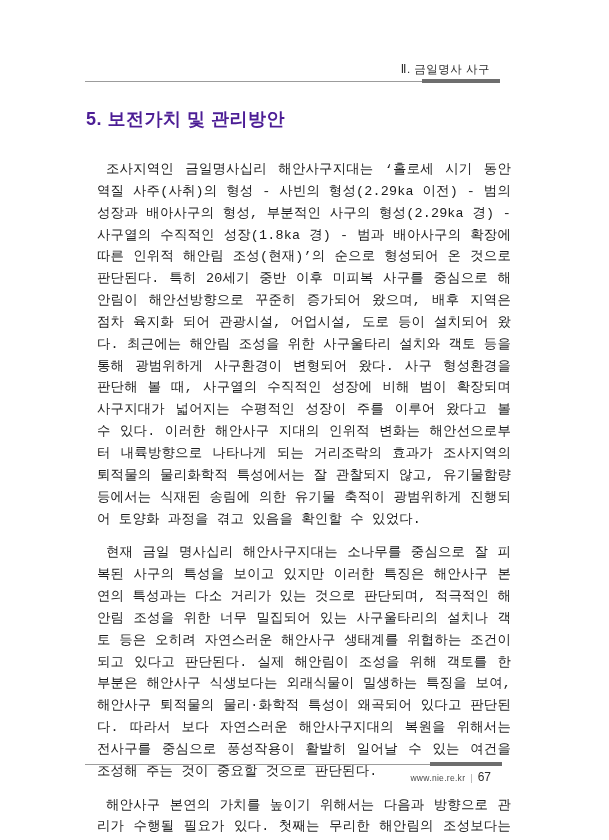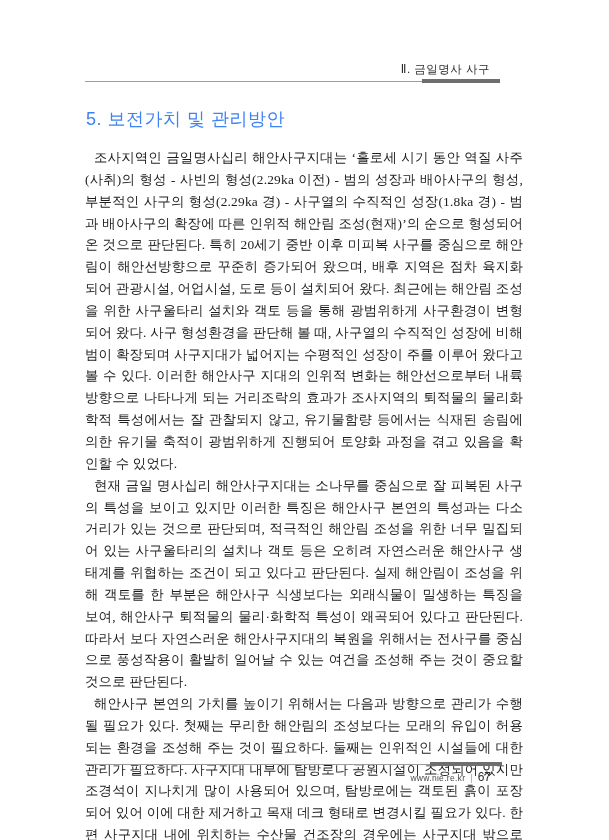--- a/index.html
+++ b/index.html
@@ -43,44 +43,45 @@
     height: 4px;
     background: #6e6e6e;
   }
 
   
   .section-title {
     position: absolute;
     left: 86px;
     top: 107px;
     font-family: "Liberation Sans", "DejaVu Sans", sans-serif;
-    font-weight: normal;
+    font-weight: bold;
     font-size: 18px;
     letter-spacing: 0.5px;
-    color: #3b82f6;
+    color: #4c1d95;
     white-space: nowrap;
   }
 
   
   .body-text {
     position: absolute;
     left: 85px;
     top: 147px;
     width: 438px;
     font-size: 13.4px;
     line-height: 21.85px;
     color: #1c1c1c;
     text-align: justify;
     word-break: break-all;
     letter-spacing: 0.2px;
   }
   .body-text p {
-    margin: 0;
+    margin: 12px;
     padding: 0;
     text-indent: 9px;
+    font-family: Liberation Mono, monospace;
   }
 
   
   .footer-rule {
     position: absolute;
     left: 85px;
     top: 764px;
     width: 417px;
     height: 1px;
     background: #9c9c9c;

